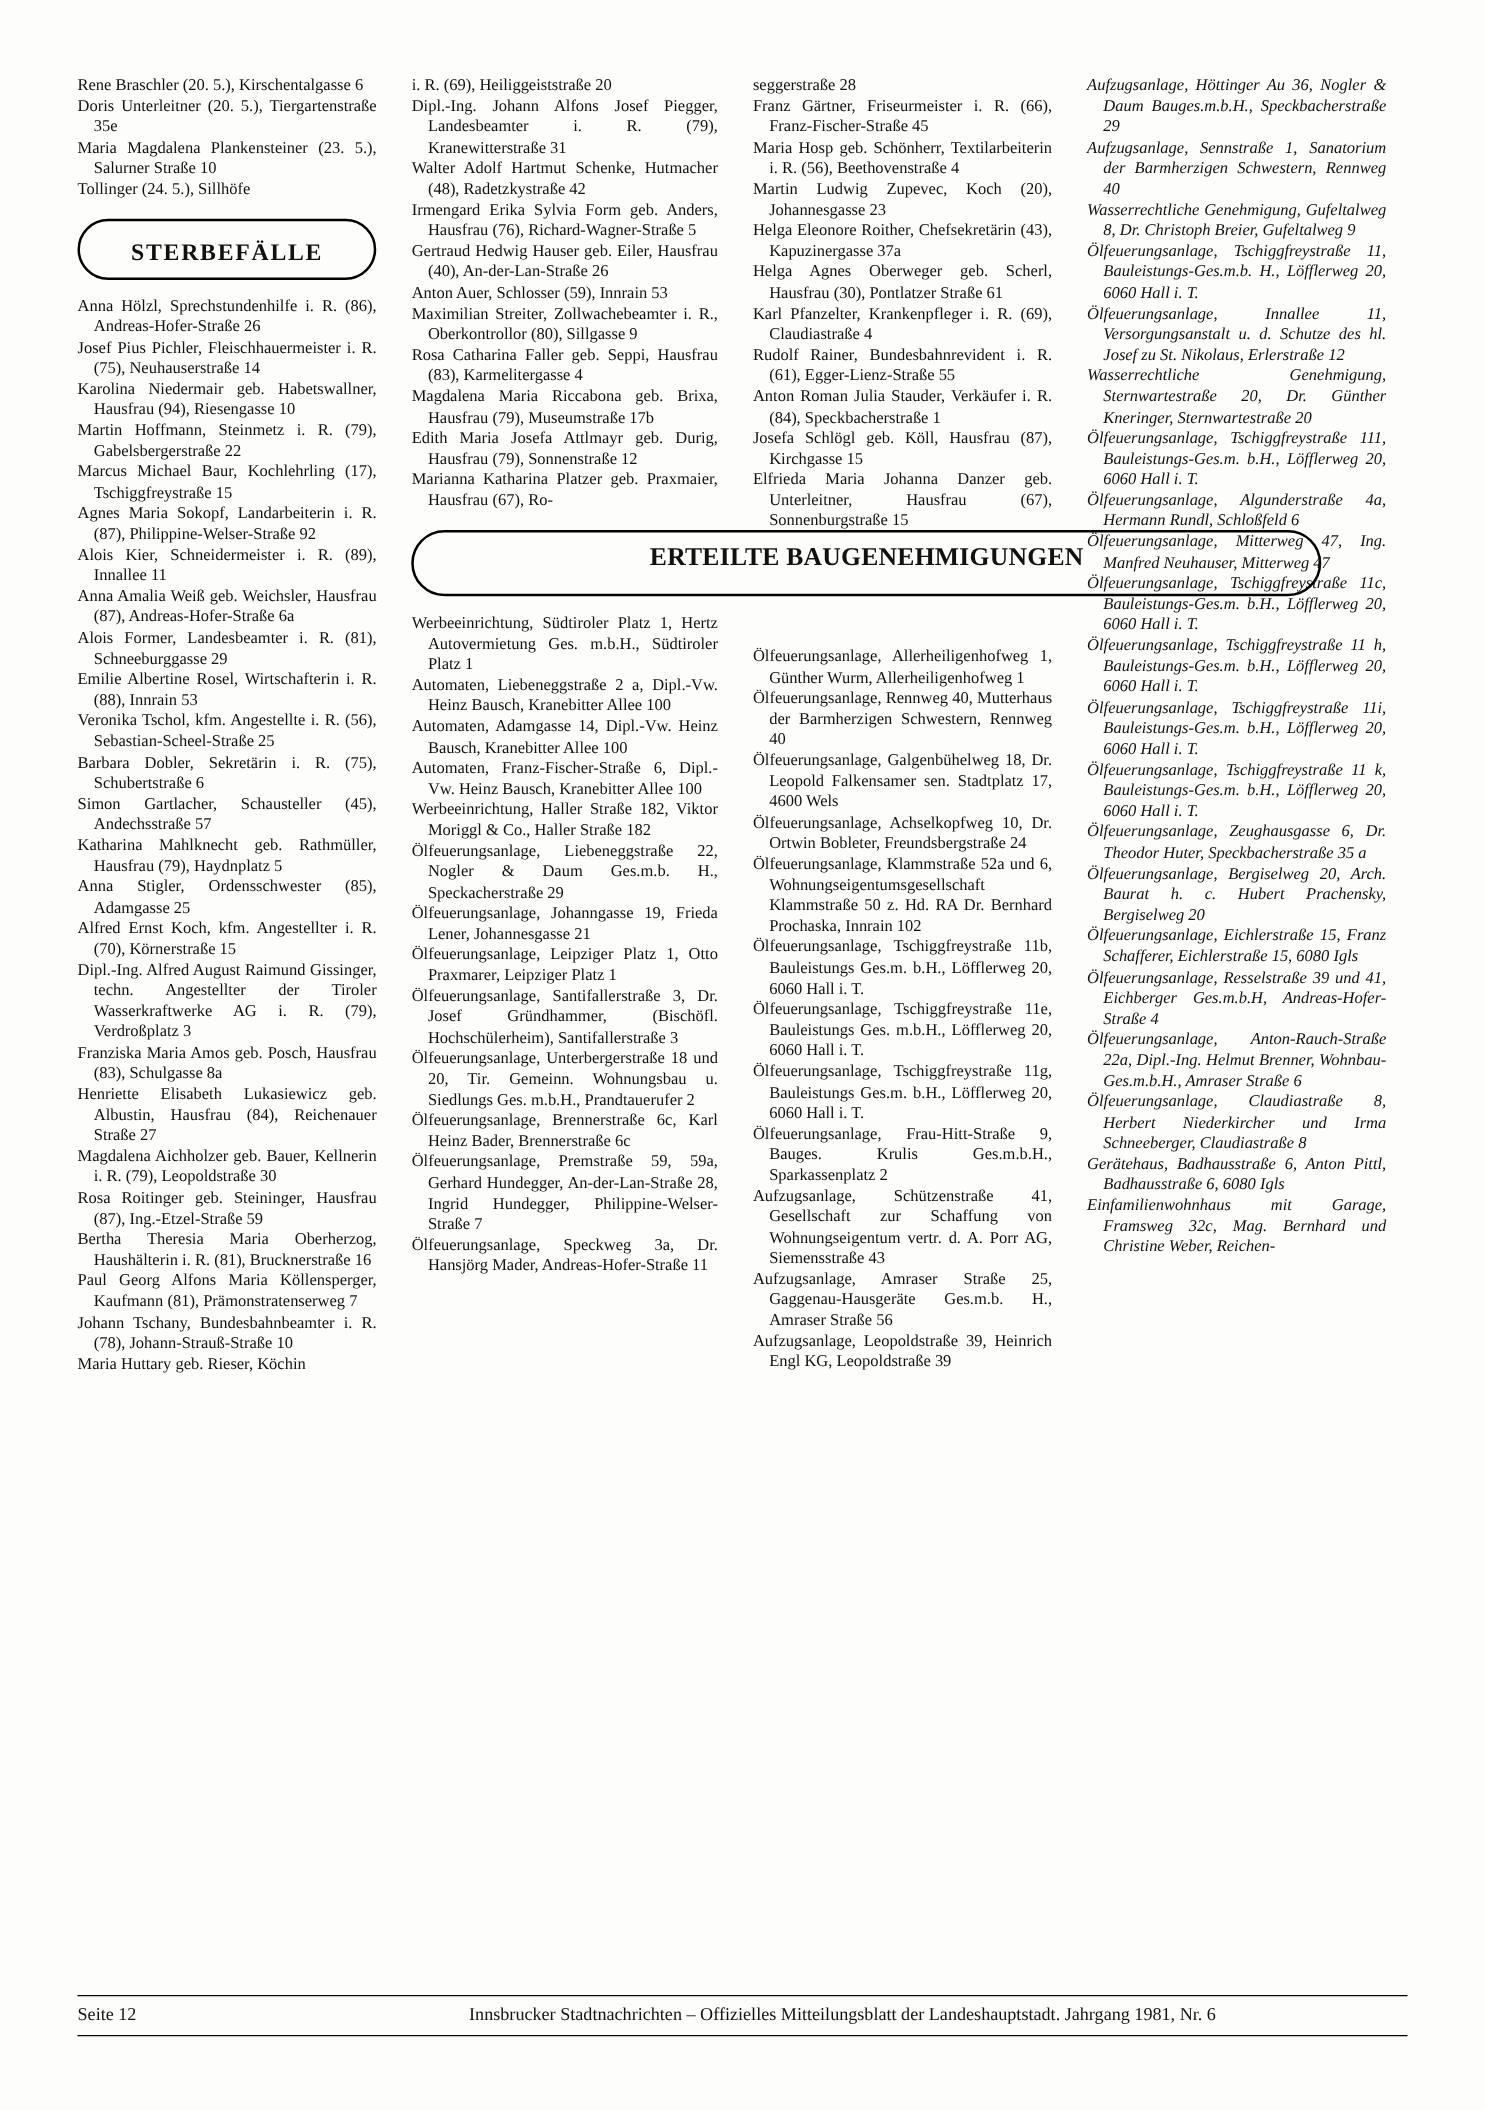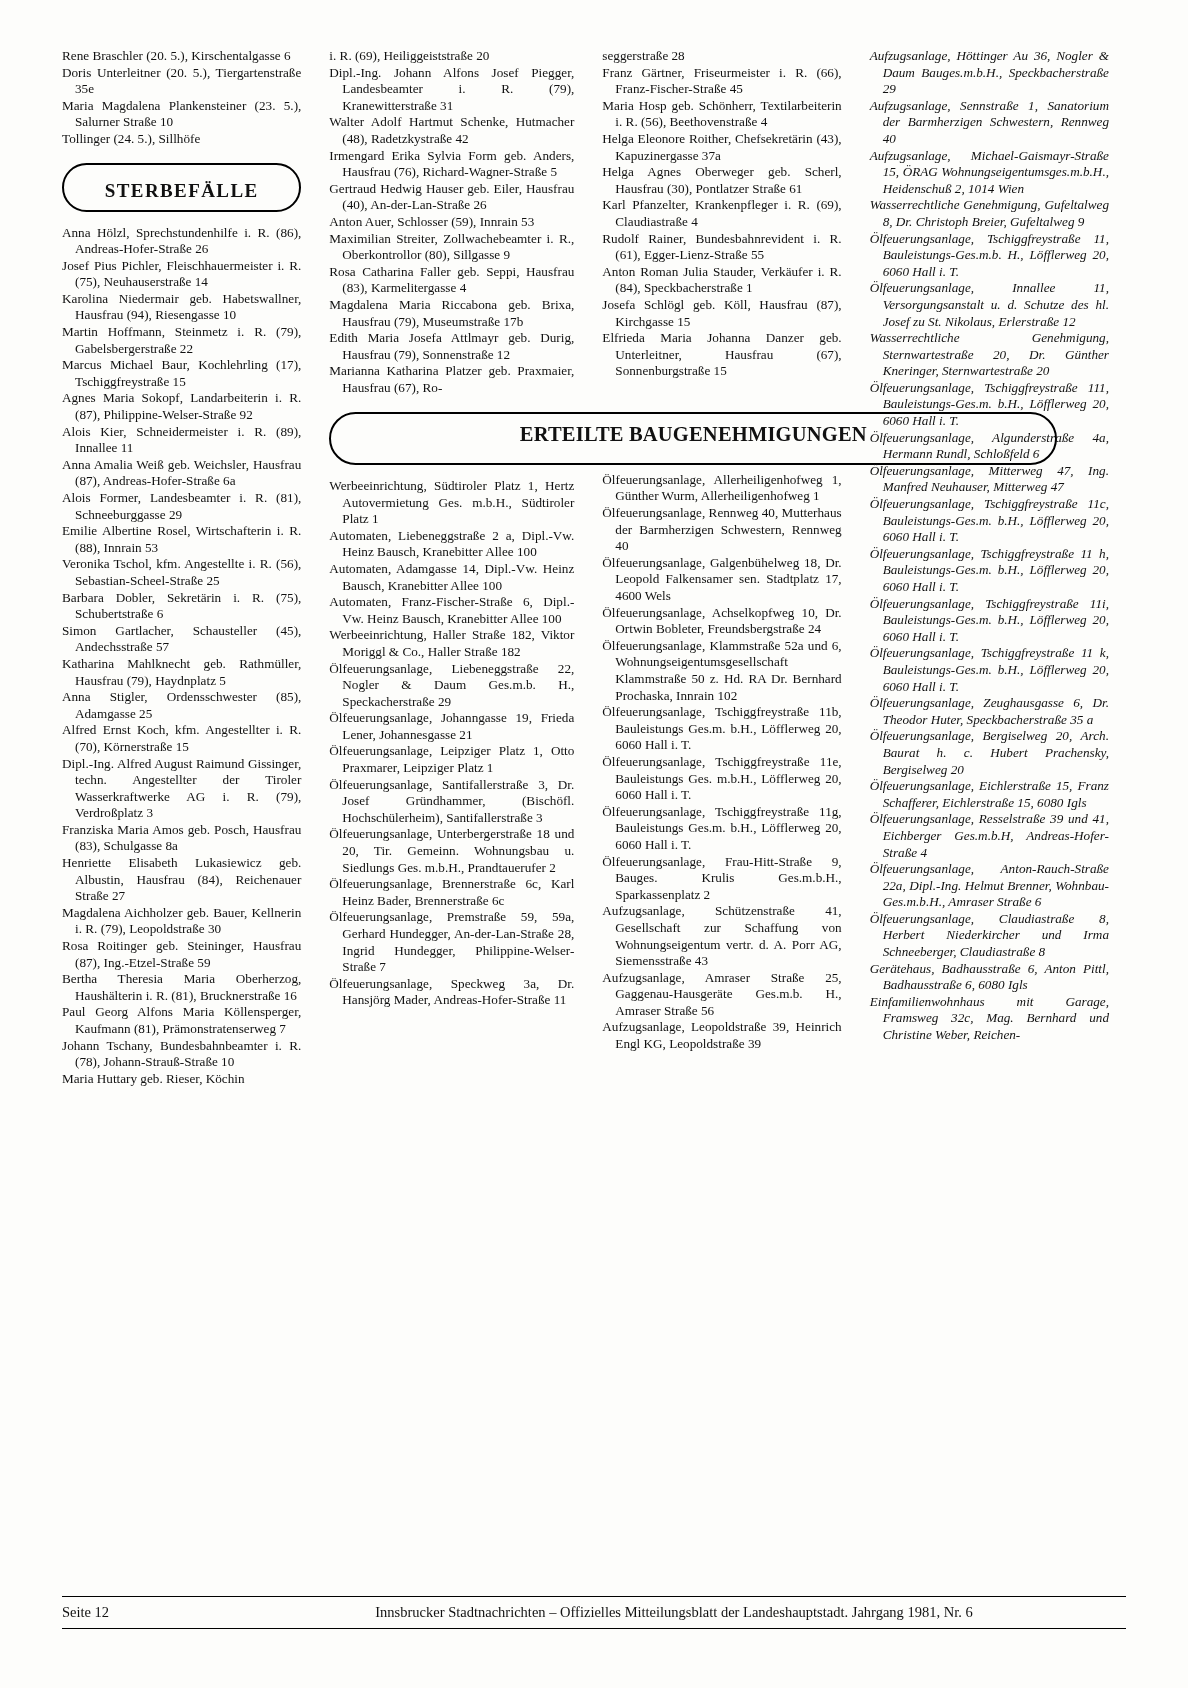--- a/index.html
+++ b/index.html
@@ -18,21 +18,21 @@
   .page {
     position: absolute;
     left: 0; top: 0;
     width: 1188px;
     height: 1688px;
     background: #fdfdfb;
   }
   .content {
     position: absolute;
     left: 62px;
-    top: 48px;
+    top: 60px;
     width: 1064px;
     height: 1512px;
   }
   .columns {
     display: flex;
     gap: 0px;
     width: 100%;
     height: 100%;
   }
   .col {
@@ -180,20 +180,21 @@
           <p class="entry">Ölfeuerungsanlage, Premstraße 59, 59a, Gerhard Hundegger, An-der-Lan-Straße 28, Ingrid Hundegger, Philippine-Welser-Straße 7</p>
           <p class="entry">Ölfeuerungsanlage, Speckweg 3a, Dr. Hansjörg Mader, Andreas-Hofer-Straße 11</p>
         </div>
       </div>
 
       <div class="col">
         <div>
           <p class="entry">seggerstraße 28</p>
           <p class="entry">Franz Gärtner, Friseurmeister i. R. (66), Franz-Fischer-Straße 45</p>
           <p class="entry">Maria Hosp geb. Schönherr, Textilarbeiterin i. R. (56), Beethovenstraße 4</p>
+          <p class="entry">Martin Ludwig Zupevec, Koch (20), Johannesgasse 23</p>
           <p class="entry">Helga Eleonore Roither, Chefsekretärin (43), Kapuzinergasse 37a</p>
           <p class="entry">Helga Agnes Oberweger geb. Scherl, Hausfrau (30), Pontlatzer Straße 61</p>
           <p class="entry">Karl Pfanzelter, Krankenpfleger i. R. (69), Claudiastraße 4</p>
           <p class="entry">Rudolf Rainer, Bundesbahnrevident i. R. (61), Egger-Lienz-Straße 55</p>
           <p class="entry">Anton Roman Julia Stauder, Verkäufer i. R. (84), Speckbacherstraße 1</p>
           <p class="entry">Josefa Schlögl geb. Köll, Hausfrau (87), Kirchgasse 15</p>
           <p class="entry">Elfrieda Maria Johanna Danzer geb. Unterleitner, Hausfrau (67), Sonnenburgstraße 15</p>
         </div>
 
         <div style="height:92px"></div>
@@ -211,21 +212,20 @@
           <p class="entry">Aufzugsanlage, Schützenstraße 41, Gesellschaft zur Schaffung von Wohnungseigentum vertr. d. A. Porr AG, Siemensstraße 43</p>
           <p class="entry">Aufzugsanlage, Amraser Straße 25, Gaggenau-Hausgeräte Ges.m.b. H., Amraser Straße 56</p>
           <p class="entry">Aufzugsanlage, Leopoldstraße 39, Heinrich Engl KG, Leopoldstraße 39</p>
         </div>
       </div>
 
       <div class="col">
         <div>
           <p class="entry">Aufzugsanlage, Höttinger Au 36, Nogler &amp; Daum Bauges.m.b.H., Speckbacherstraße 29</p>
           <p class="entry">Aufzugsanlage, Sennstraße 1, Sanatorium der Barmherzigen Schwestern, Rennweg 40</p>
-          <p class="entry">Aufzugsanlage, Michael-Gaismayr-Straße 15, ÖRAG Wohnungseigentumsges.m.b.H., Heidenschuß 2, 1014 Wien</p>
           <p class="entry">Wasserrechtliche Genehmigung, Gufeltalweg 8, Dr. Christoph Breier, Gufeltalweg 9</p>
           <p class="entry">Ölfeuerungsanlage, Tschiggfreystraße 11, Bauleistungs-Ges.m.b. H., Löfflerweg 20, 6060 Hall i. T.</p>
           <p class="entry">Ölfeuerungsanlage, Innallee 11, Versorgungsanstalt u. d. Schutze des hl. Josef zu St. Nikolaus, Erlerstraße 12</p>
           <p class="entry">Wasserrechtliche Genehmigung, Sternwartestraße 20, Dr. Günther Kneringer, Sternwartestraße 20</p>
           <p class="entry">Ölfeuerungsanlage, Tschiggfreystraße 111, Bauleistungs-Ges.m. b.H., Löfflerweg 20, 6060 Hall i. T.</p>
           <p class="entry">Ölfeuerungsanlage, Algunderstraße 4a, Hermann Rundl, Schloßfeld 6</p>
           <p class="entry">Ölfeuerungsanlage, Mitterweg 47, Ing. Manfred Neuhauser, Mitterweg 47</p>
           <p class="entry">Ölfeuerungsanlage, Tschiggfreystraße 11c, Bauleistungs-Ges.m. b.H., Löfflerweg 20, 6060 Hall i. T.</p>
           <p class="entry">Ölfeuerungsanlage, Tschiggfreystraße 11 h, Bauleistungs-Ges.m. b.H., Löfflerweg 20, 6060 Hall i. T.</p>
           <p class="entry">Ölfeuerungsanlage, Tschiggfreystraße 11i, Bauleistungs-Ges.m. b.H., Löfflerweg 20, 6060 Hall i. T.</p>

